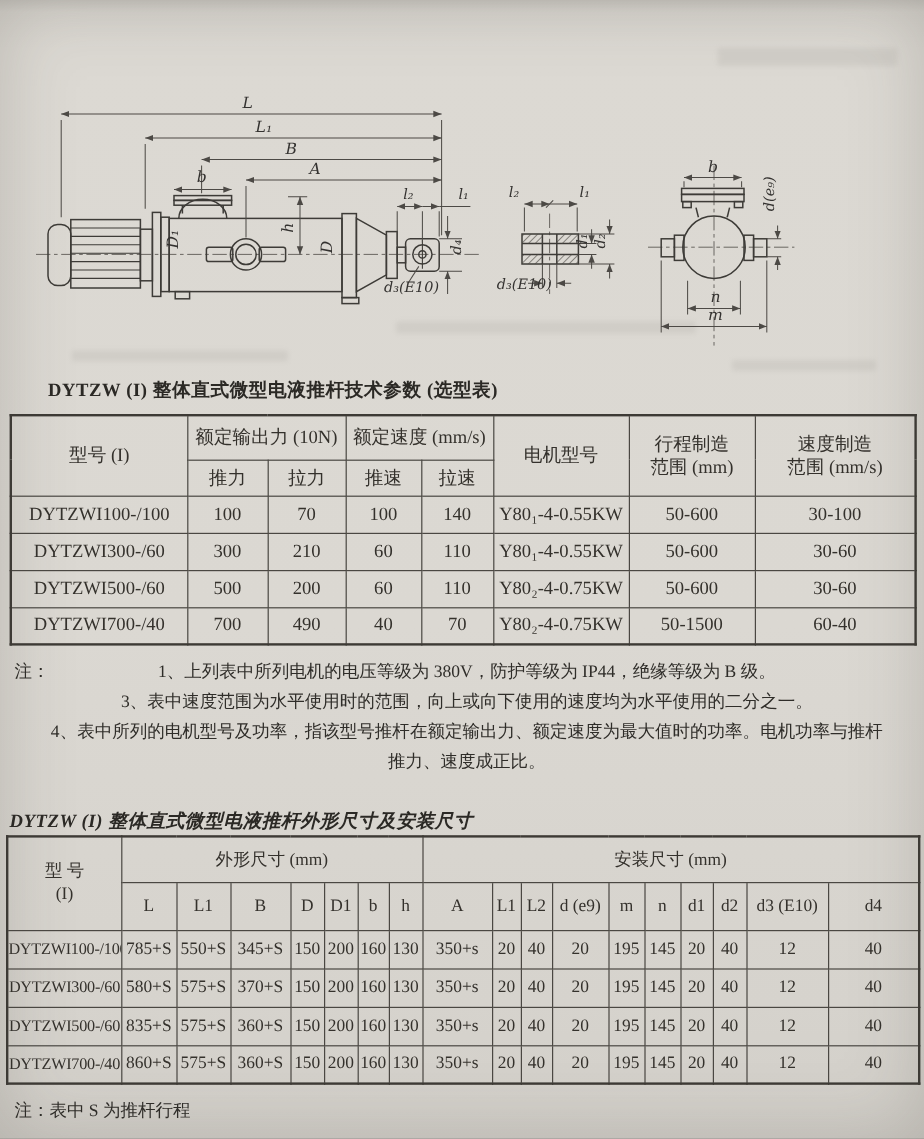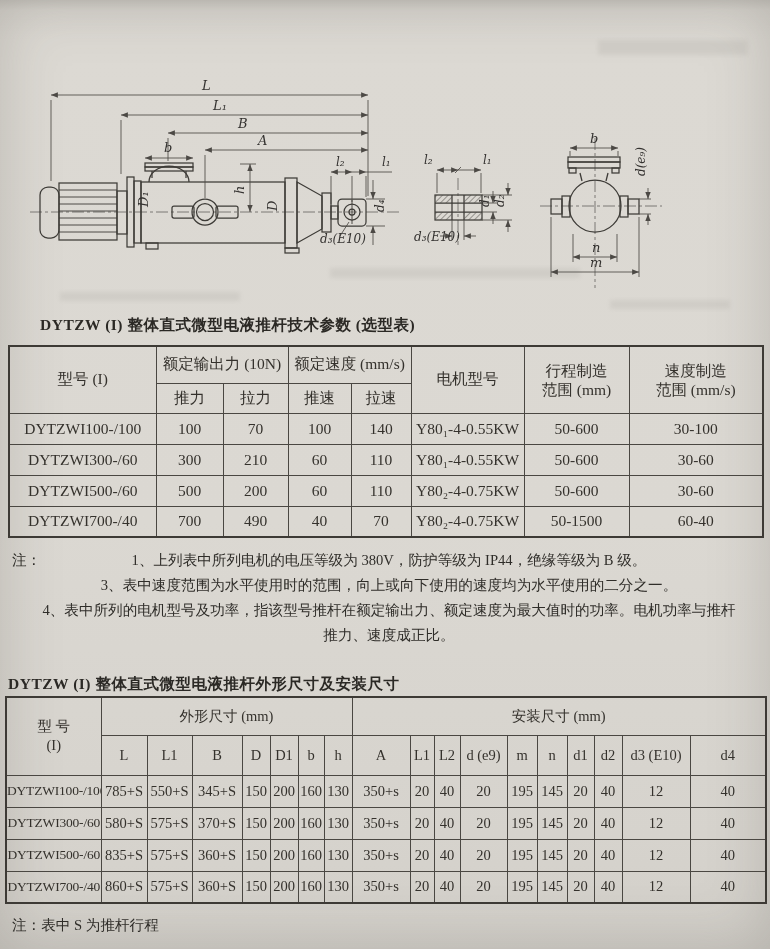--- a/index.html
+++ b/index.html
@@ -294,21 +294,21 @@
 
   <div class="notes">
     <span class="lbl">注：</span>
     <div class="items">
       <div>1、上列表中所列电机的电压等级为 380V，防护等级为 IP44，绝缘等级为 B 级。</div>
       <div>3、表中速度范围为水平使用时的范围，向上或向下使用的速度均为水平使用的二分之一。</div>
       <div>4、表中所列的电机型号及功率，指该型号推杆在额定输出力、额定速度为最大值时的功率。电机功率与推杆推力、速度成正比。</div>
     </div>
   </div>
 
-  <div class="sec-title" style="top:674px;left:8px;">DYTZW (I) 整体直式微型电液推杆外形尺寸及安装尺寸</div>
+  <div class="sec-title" style="top:674px;left:8px;font-style:italic;">DYTZW (I) 整体直式微型电液推杆外形尺寸及安装尺寸</div>
 
   <table class="t t2">
     <colgroup>
       <col style="width:95px">
         <col style="width:46px">
         <col style="width:45px">
         <col style="width:50px">
       <col style="width:28px">
         <col style="width:28px">
         <col style="width:26px">

